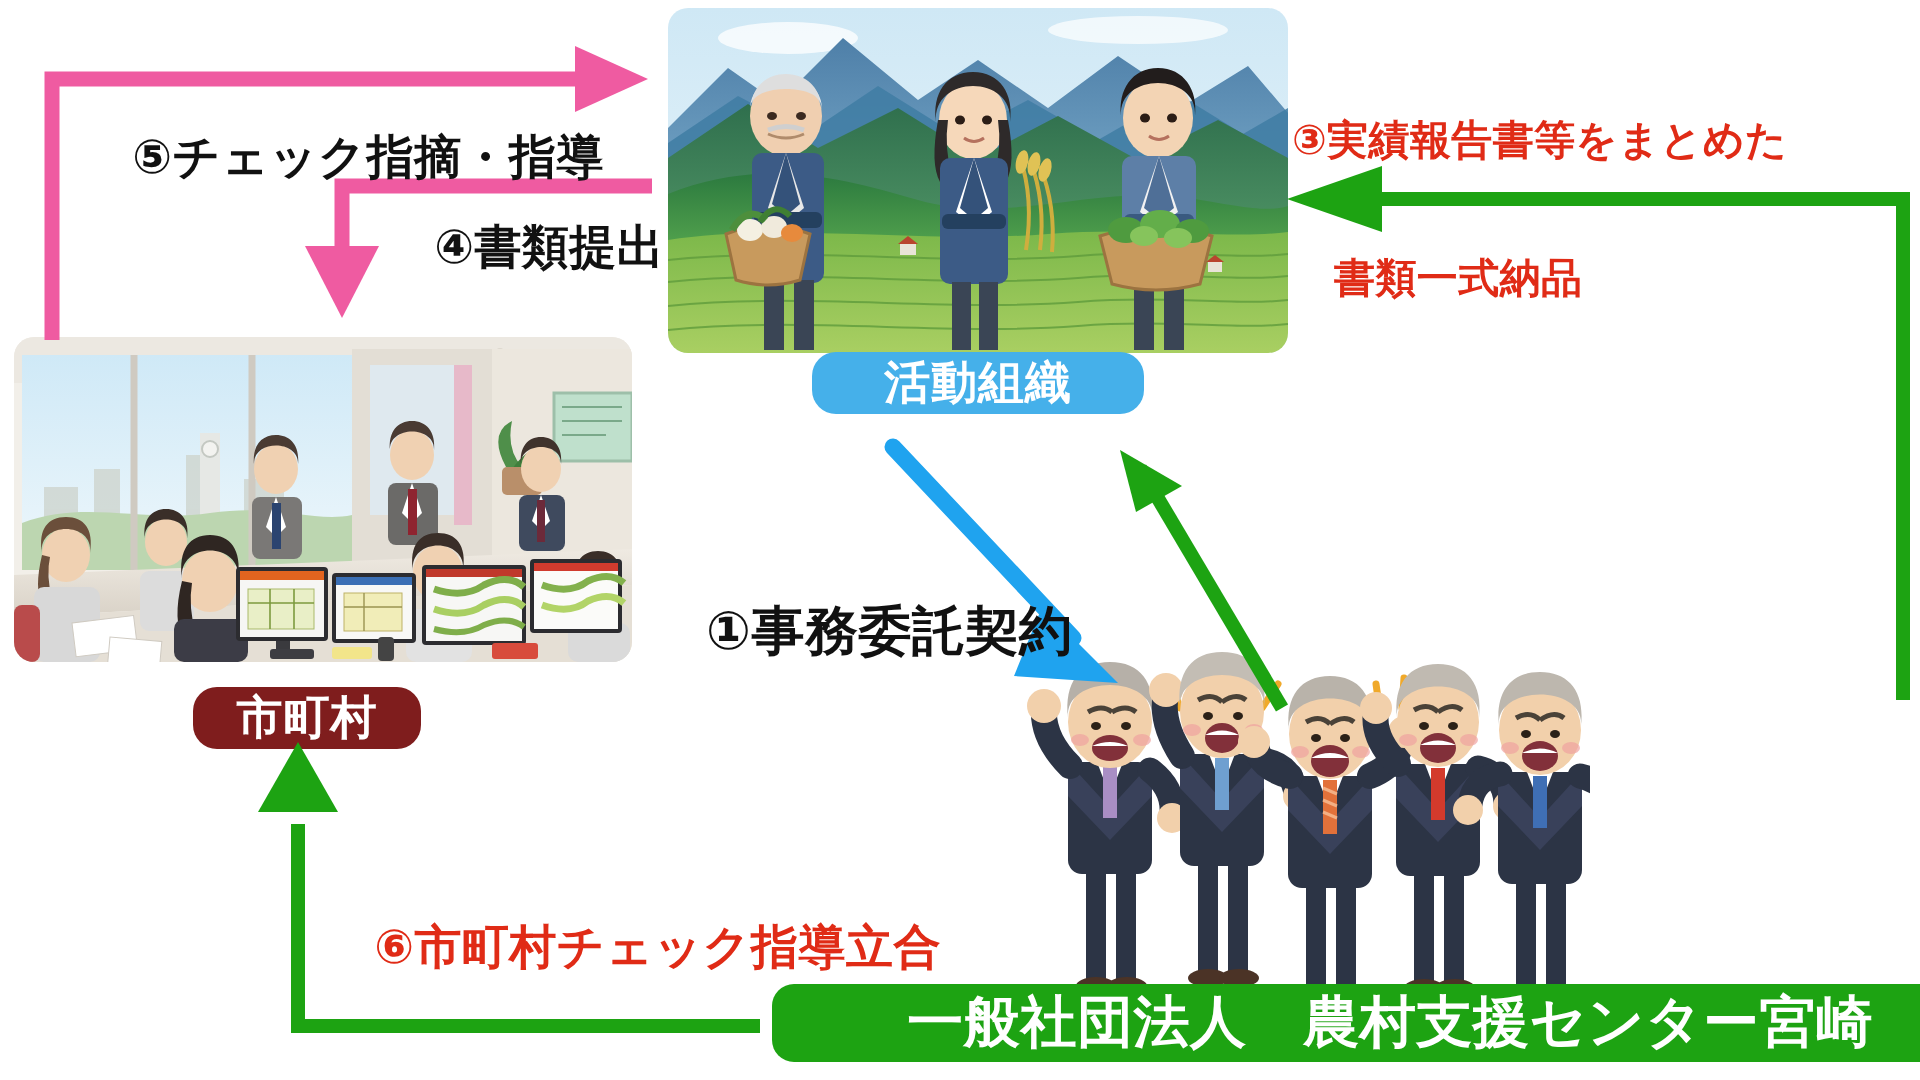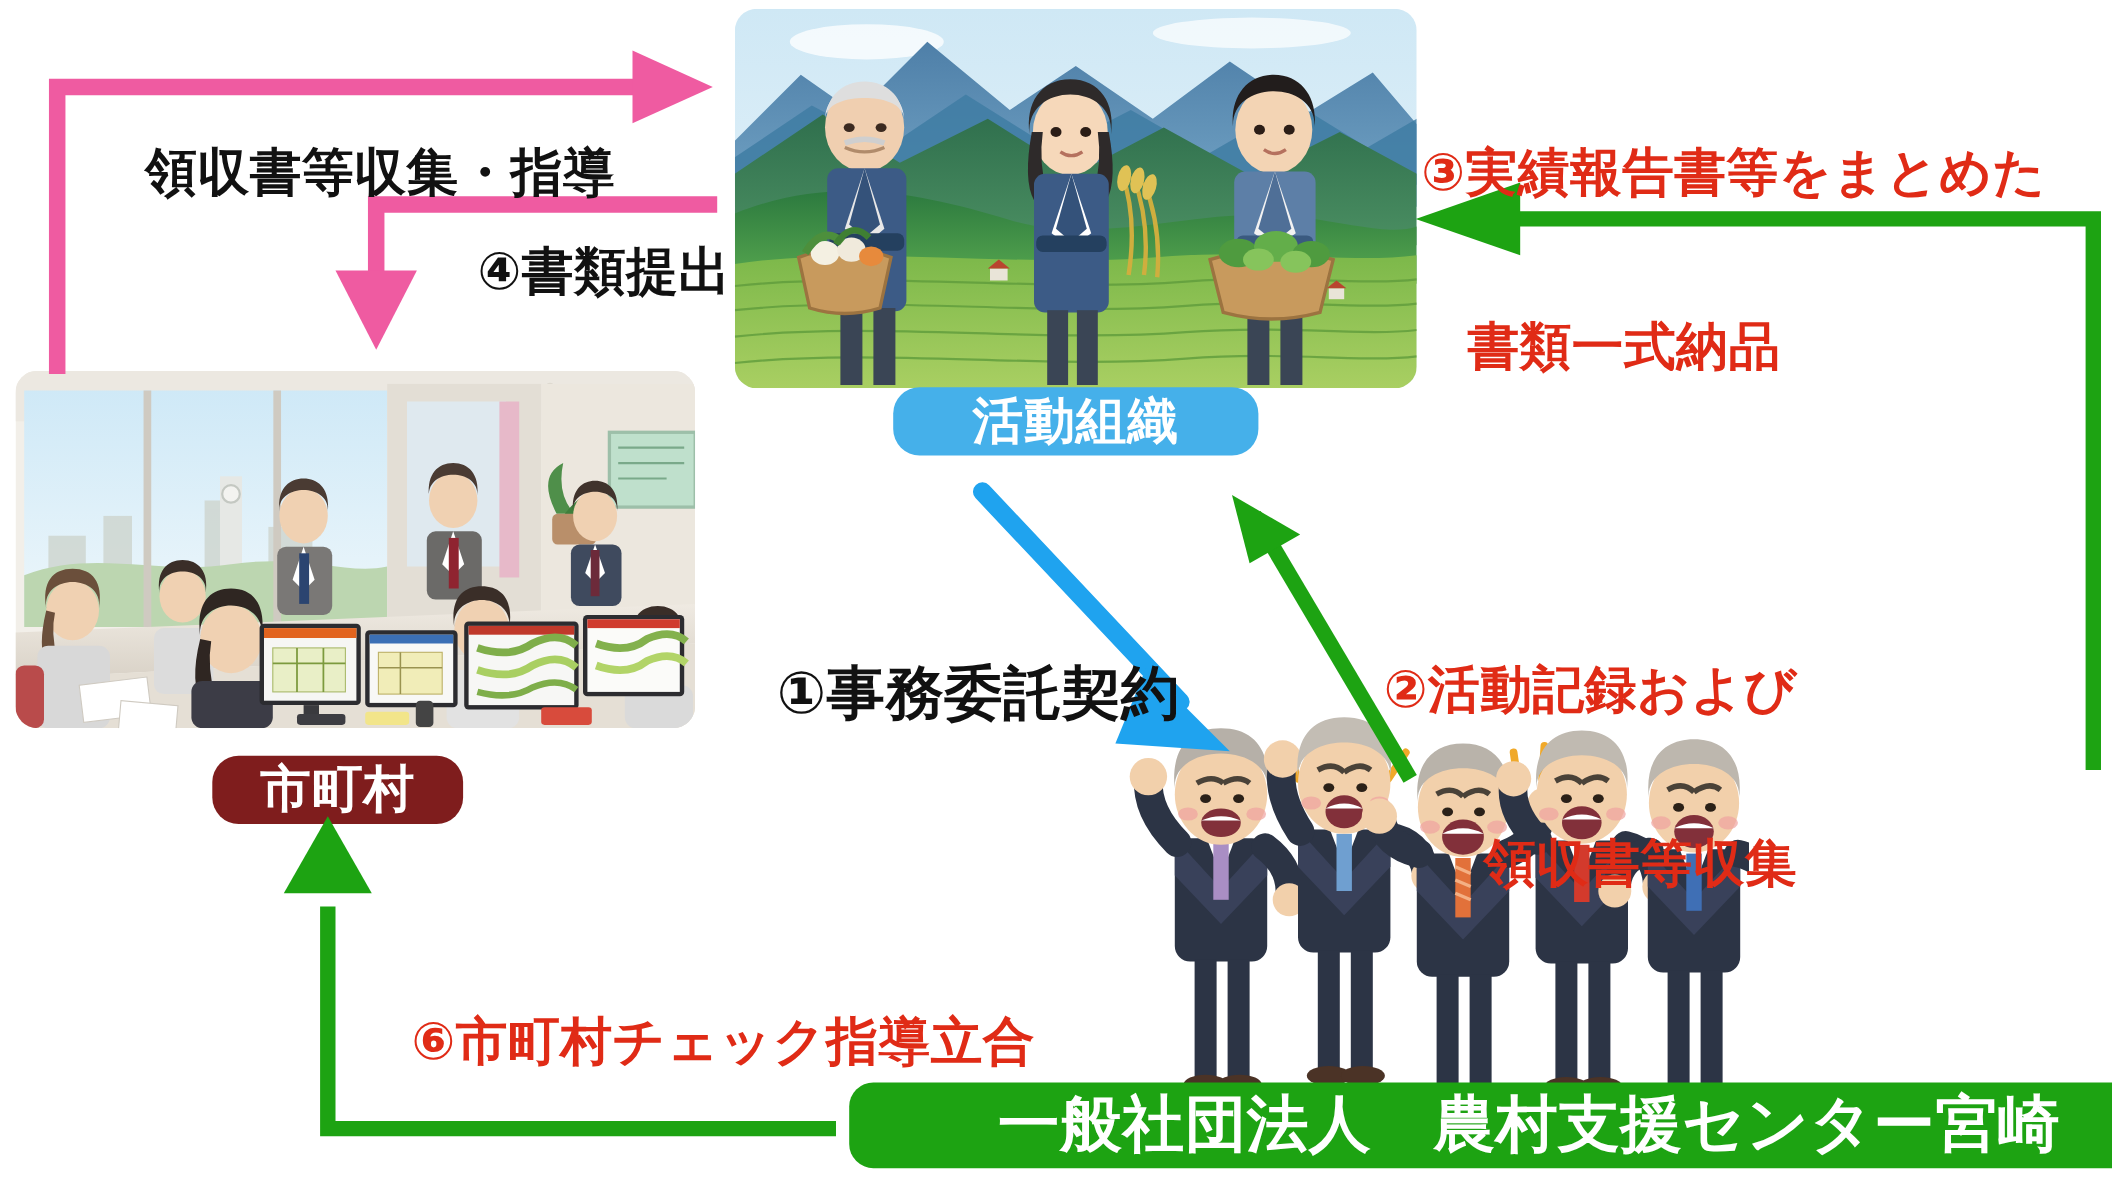--- a/index.html
+++ b/index.html
@@ -479,37 +479,33 @@
     </g>
     <polygon points="1382,166 1287,199 1382,232" fill="#1da312"></polygon>
 
     <g fill="none" stroke="#1da312" stroke-width="14">
       <path d="M760 1026 L298 1026 L298 824"></path>
     </g>
     <polygon points="258,812 338,812 298,742" fill="#1da312"></polygon>
   </svg>
 
   <div class="lbl black" style="left:78px;top:78px;font-size:47px;">
-    <span>領収書等収集・指導</span>
+    <span>⑤チェック指摘・指導</span>
   </div>
 
   <div class="lbl black" style="left:380px;top:168px;font-size:47px;">
     <span>④書類提出</span>
   </div>
 
   <div class="lbl black" style="left:645px;top:542px;font-size:53px;">
     <span>①事務委託契約</span>
   </div>
 
-  <div class="lbl red" style="left:1258px;top:496px;font-size:47px;text-align:right;">
-    <div>②活動記録および</div>
-    <div>領収書等収集</div>
-  </div>
-
-  <div class="lbl red" style="left:1292px;top:26px;font-size:47px;">
+
+  <div class="lbl red" style="left:1292px;top:26px;font-size:41px;">
     <div>③実績報告書等をまとめた</div>
     <div style="padding-left:42px;">書類一式納品</div>
   </div>
 
   <div class="lbl red" style="left:320px;top:868px;font-size:47px;">
     <span>⑥市町村チェック指導立合</span>
   </div>
 
   <div class="banner" style="left:772px;top:984px;width:1140px;height:78px;font-size:56px;padding-left:48px;">
     <span>一般社団法人　農村支援センター宮崎</span>

